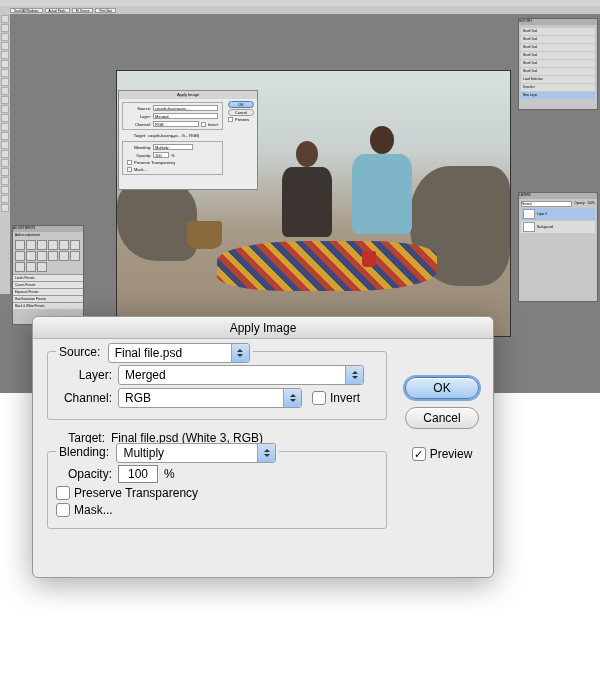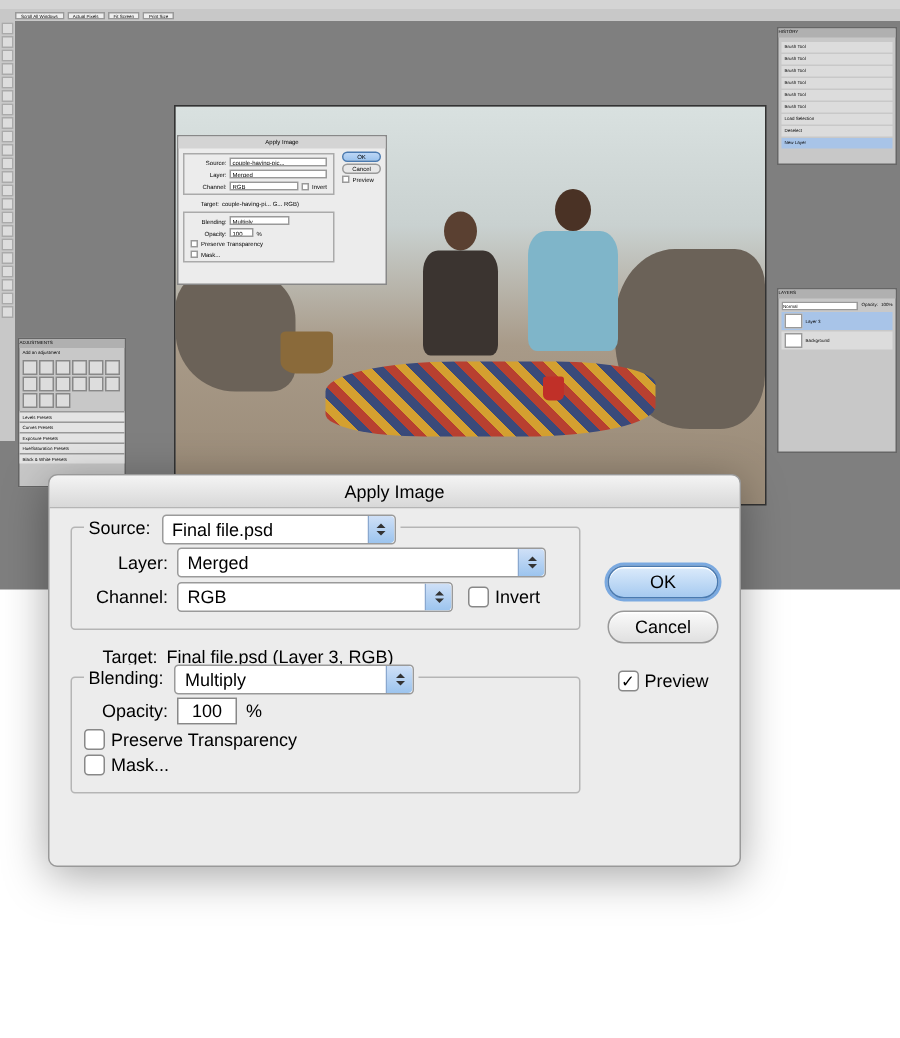--- a/index.html
+++ b/index.html
@@ -238,21 +238,21 @@
       <div class="dbtn cancel">Cancel</div>
       <div style="margin-top:10px;display:flex;align-items:center">
         <span class="chkbox checked"></span>
         <span>Preview</span>
       </div>
     </div>
 
     <div style="width:340px">
       <div class="fieldset">
         <div class="legend"><span>Source:</span>
-          <span class="select" style="display:inline-flex;width:156px;margin-left:4px;vertical-align:middle">
+          <span class="select" style="display:inline-flex;width:142px;margin-left:4px;vertical-align:middle">
             <span>Final file.psd</span>
               <span class="arrows"></span>
           </span>
         </div>
         <div class="frow">
           <span class="lbl">Layer:</span>
           <div class="select" style="width:246px">
             <span>Merged</span>
               <span class="arrows"></span>
           </div>
@@ -263,21 +263,21 @@
             <span>RGB</span>
               <span class="arrows"></span>
           </div>
           <span class="chkbox" style="margin-left:10px"></span>
           <span>Invert</span>
         </div>
       </div>
 
       <div class="frow" style="margin-left:2px">
         <span class="lbl">Target:</span>
-        <span class="plain">Final file.psd (Layer 3, RGB)</span>
+        <span class="plain">Final file.psd (White 3, RGB)</span>
       </div>
 
       <div class="fieldset">
         <div class="legend"><span>Blending:</span>
           <span class="select" style="display:inline-flex;width:160px;margin-left:4px;vertical-align:middle">
             <span>Multiply</span>
               <span class="arrows"></span>
           </span>
         </div>
         <div class="frow">

